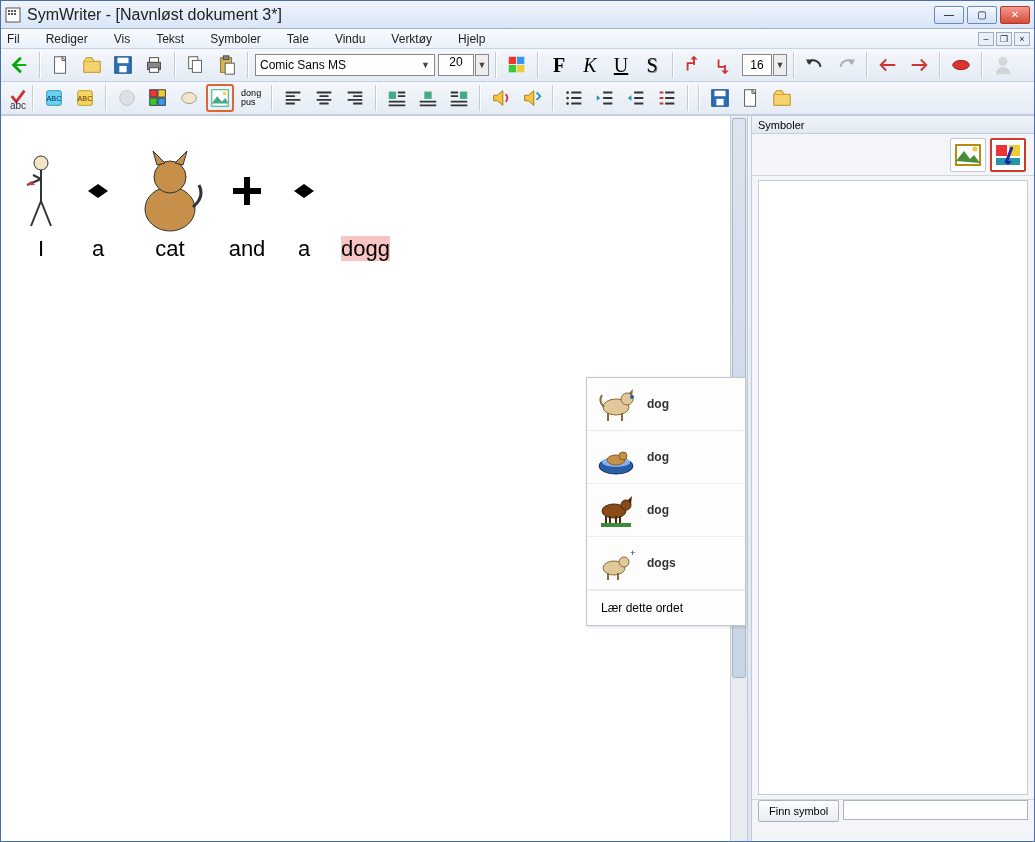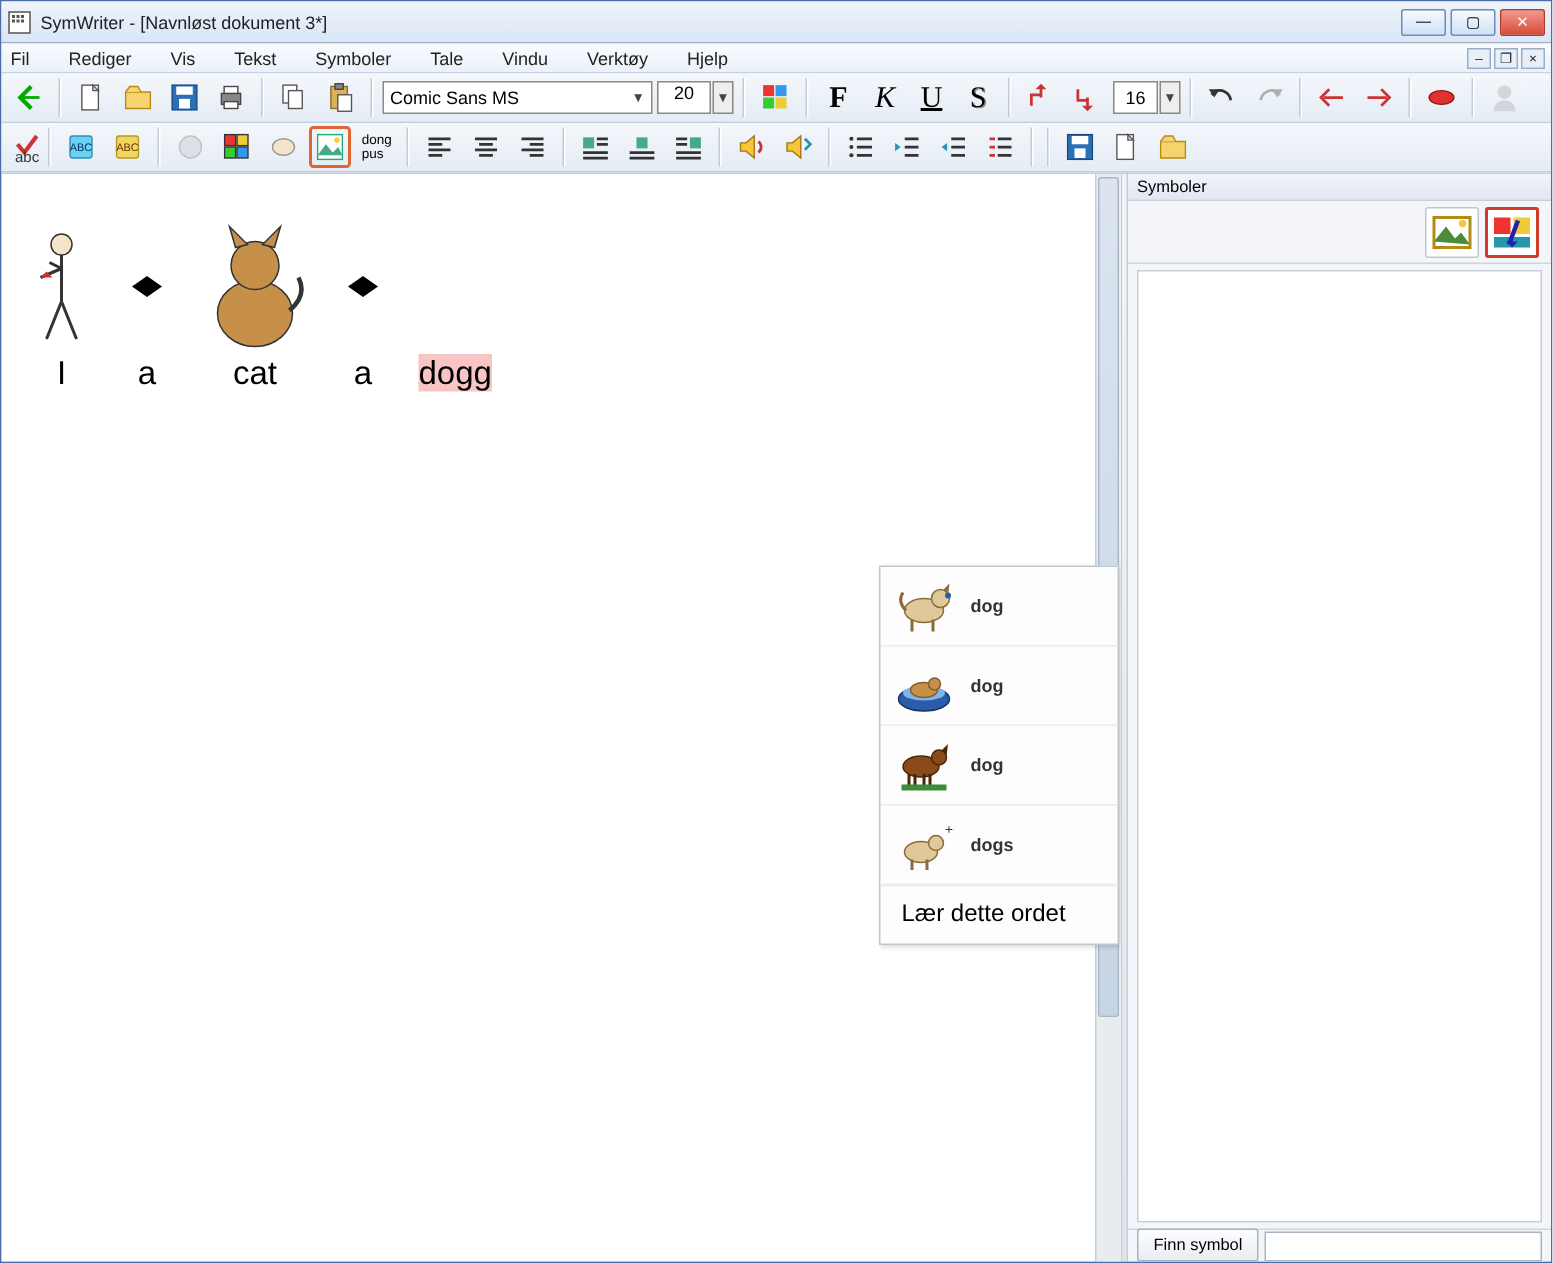--- a/index.html
+++ b/index.html
@@ -1,21 +1,21 @@
 <!DOCTYPE html>
 <html><head>
 <meta charset="utf-8">
 <style>
 * { box-sizing: border-box; font-family: "Segoe UI", Tahoma, sans-serif; }
 body { margin:0; background:#fff; width:1035px; height:842px; overflow:hidden; font-size:12px; }
 .win { width:1035px; height:842px; border:1px solid #4a6ea9; display:flex; flex-direction:column; position:relative; }
 
 .titlebar { height:28px; background:linear-gradient(#f0f4fb,#d9e6f7); display:flex; align-items:center; padding:0 4px; border-bottom:1px solid #a0b0c0; }
 .titlebar .app-icon { width:16px;height:16px; margin-right:6px; }
-.title-text { flex:1; font-size:12px; color:#222; }
+.title-text { flex:1; font-size:16px; color:#222; }
 .win-btns { display:flex; gap:3px; }
 .win-btn { width:30px;height:18px; border:1px solid #6d89b8; border-radius:2px; background:linear-gradient(#f6f9fd,#cfe1f7); display:flex;align-items:center;justify-content:center; font-size:10px; cursor:pointer;}
 .win-btn.close { background:linear-gradient(#f39a8f,#d64b37); color:#fff; border-color:#b03a2a;}
 
 .menubar { height:20px; background:linear-gradient(#f9fbfe,#eaf1fb); display:flex; align-items:center; padding-left:6px; gap:26px; border-bottom:1px solid #c8d4e2; font-size:12px; color:#222;}
 .menubar span { cursor:default; }
 .mdi-btns { margin-left:auto; display:flex; gap:2px; padding-right:4px;}
 .mdi-btn { width:16px;height:14px; border:1px solid #9aaec8; background:#e8eff9; font-size:9px; display:flex;align-items:center;justify-content:center; cursor:pointer;}
 
 .toolstrip { background:linear-gradient(#f4f7fb,#e5ecf5); border-bottom:1px solid #c4cfde; display:flex; align-items:center; padding:2px 4px; gap:3px; }
@@ -35,36 +35,36 @@
 .doc-inner { padding:30px 20px; margin-right:20px;}
 .vscroll { width:17px; background:#e9ecef; border-left:1px solid #c4cfde; position:absolute; top:0; right:0; height:100%;}
 .vscroll .thumb { position:absolute; left:1px; right:1px; top:2px; height:560px; background:linear-gradient(#dbe4ef,#c7d4e3); border:1px solid #a7b6c8; border-radius:2px;}
 .panel-splitter { width:5px; background:linear-gradient(#f0f4f9,#dde4ee); border-left:1px solid #c0cbd8; border-right:1px solid #c0cbd8; cursor:col-resize;}
 .sidebar { width:282px; background:#f3f5f8; display:flex; flex-direction:column; }
 .sidebar-head { height:18px; background:linear-gradient(#f1f5fa,#e1e8f1); border-bottom:1px solid #c4cfde; font-size:11px; padding-left:6px; display:flex; align-items:center;}
 .sidebar-tools { height:42px; display:flex; justify-content:flex-end; align-items:center; gap:4px; padding-right:8px; border-bottom:1px solid #d0d6de;}
 .stool { width:36px;height:34px; border:1px solid #bfc7d1; border-radius:2px; display:flex;align-items:center;justify-content:center; background:#fff;}
 .stool.sel { border:2px solid #d03a2a; }
 .sidebar-body { flex:1; margin:4px 6px; border:1px solid #c4cfde; background:#fff;}
-.sidebar-foot { height:22px; display:flex; align-items:flex-end; padding:0 6px; gap:4px; border-top:1px solid #d0d6de;}
+.sidebar-foot { height:42px; display:flex; align-items:flex-start; padding:0 6px; gap:4px; border-top:1px solid #d0d6de;}
 .find-btn { height:22px; border:1px solid #aab4c0; background:linear-gradient(#fdfdfe,#e8edf3); padding:0 10px; font-size:11px; border-radius:2px; cursor:pointer;}
 .find-input { flex:1; height:20px; border:1px solid #aab4c0; background:#fff;}
 
 .sentence { display:flex; align-items:flex-end; gap:22px; font-family:"Comic Sans MS", cursive; font-size:22px;}
 .word { display:flex; flex-direction:column; align-items:center; }
 .word .sym { height:90px; display:flex; align-items:center; justify-content:center;}
 .word .txt { height:26px; }
 .highlight { background:#f8c5c5;}
 
 .popup { position:absolute; left:585px; top:261px; width:160px; background:#fdfdfd; border:1px solid #bfc7d1; box-shadow:1px 1px 3px rgba(0,0,0,0.15);}
 .popup .row { display:flex; align-items:center; gap:10px; padding:6px 8px; border-bottom:1px solid #ececec; cursor:default;}
 .popup .row:last-of-type { border-bottom:none;}
 .popup .ic { width:42px;height:40px; display:flex;align-items:center;justify-content:center;}
 .popup .lbl { font-size:12px; font-weight:bold; color:#333;}
-.popup .learn { padding:10px 14px; font-size:16px; border-top:1px solid #ececec; cursor:default;}
+.popup .learn { padding:10px 14px; font-size:12px; border-top:1px solid #ececec; cursor:default;}
 .dd-arrow { font-size:9px; color:#444;}
 </style>
 </head>
 <body>
 
 <div class="win">
 
   <div class="titlebar">
     <svg class="app-icon" viewBox="0 0 16 16">
         <rect x="1" y="1" width="14" height="14" fill="#fff" stroke="#555"></rect>
@@ -412,20 +412,29 @@
                   <ellipse cx="35" cy="60" rx="25" ry="22" fill="#c68f4a" stroke="#333"></ellipse>
                   <circle cx="35" cy="28" r="16" fill="#c68f4a" stroke="#333"></circle>
                   <path d="M22 16 L18 2 L30 14 Z" fill="#c68f4a" stroke="#333"></path>
                   <path d="M48 16 L52 2 L40 14 Z" fill="#c68f4a" stroke="#333"></path>
                   <path d="M58 58 Q70 48 64 36" fill="none" stroke="#333" stroke-width="3"></path>
                 </svg>
               </div>
             <div class="txt">cat</div>
           </div>
 
+          <div class="word">
+            <div class="sym">
+                <svg width="40" height="40" viewBox="0 0 40 40">
+                  <rect x="17" y="6" width="6" height="28" fill="#000"></rect>
+                  <rect x="6" y="17" width="28" height="6" fill="#000"></rect>
+                </svg>
+              </div>
+            <div class="txt">and</div>
+          </div>
 
           <div class="word">
             <div class="sym">
                 <svg width="30" height="30" viewBox="0 0 30 30">
                   <path d="M15 8 L25 15 L15 22 L5 15 Z" fill="#000"></path>
                 </svg>
               </div>
             <div class="txt">a</div>
           </div>
 

